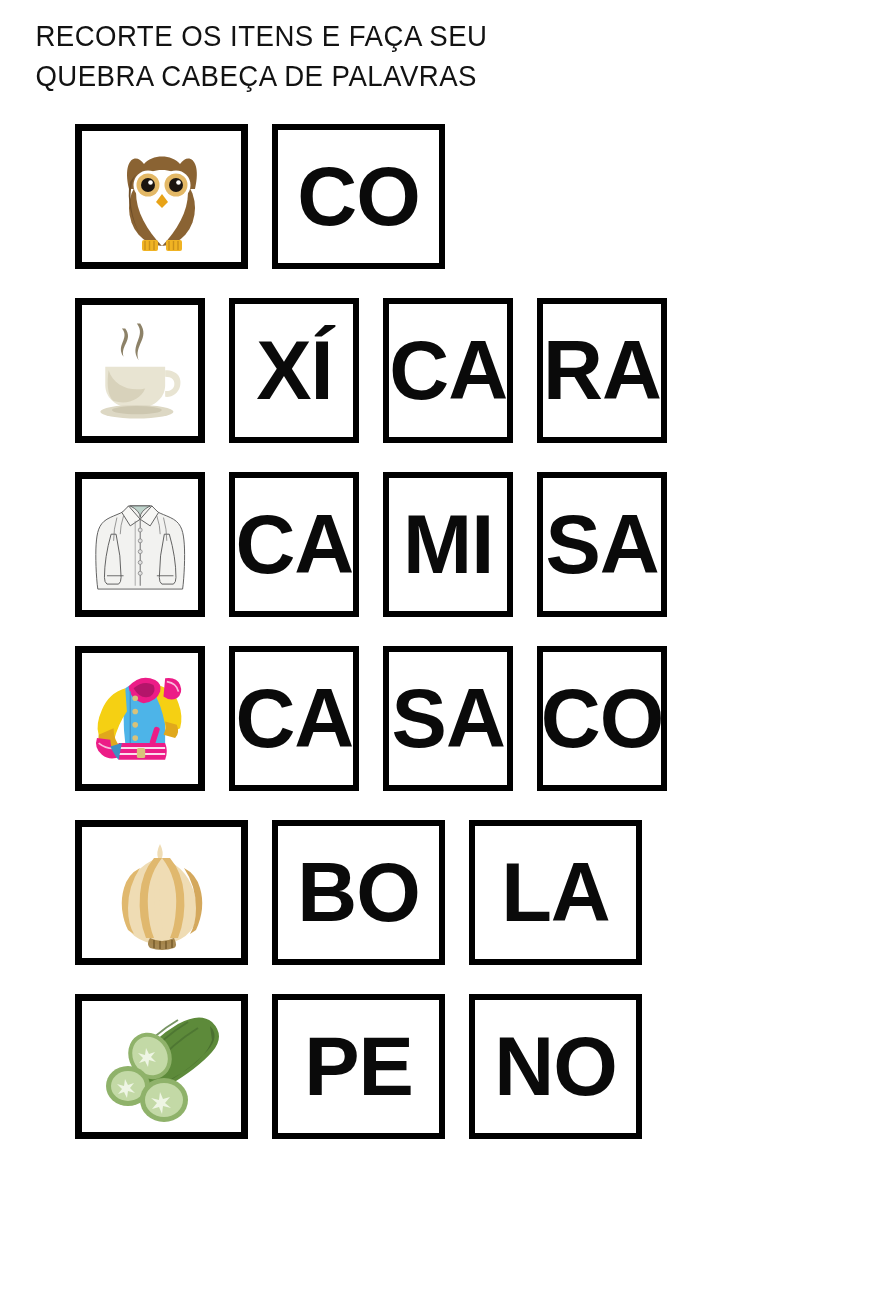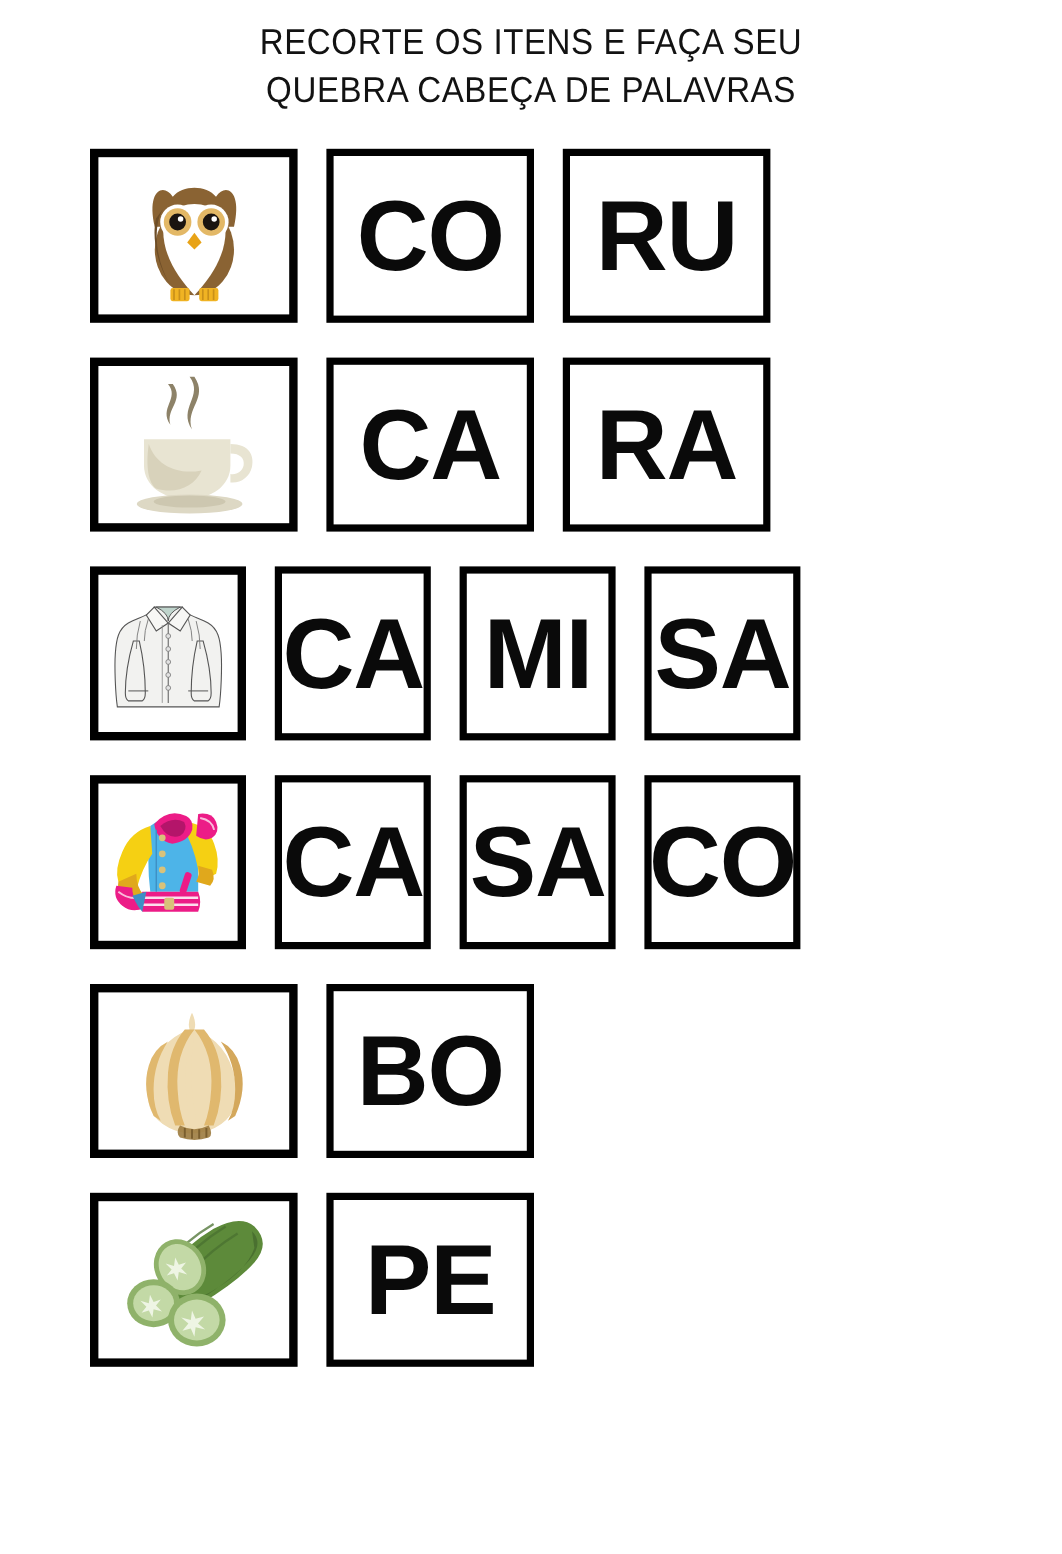--- a/index.html
+++ b/index.html
@@ -14,21 +14,20 @@
     overflow: hidden;
     position: relative;
   }
 
   
   .title-block {
     position: absolute;
     top: 16px;
     left: 0;
     width: 885px;
-    text-align: center;
   }
   .title-line {
     display: block;
     font-family: "Liberation Sans", sans-serif;
     font-size: 30px;
     font-weight: 400;
     color: #121212;
     letter-spacing: 0.5px;
     line-height: 40px;
     transform: scaleX(0.92);
@@ -107,36 +106,36 @@
         <path d="M70 60 L64 68 L70 74 L76 68 Z" fill="#e8a317"></path>
         <rect x="50" y="106" width="16" height="11" rx="2" fill="#f0b323"></rect>
         <rect x="74" y="106" width="16" height="11" rx="2" fill="#f0b323"></rect>
         <path d="M53 107 v9 M57.5 107 v9 M62 107 v9" stroke="#c9901a" stroke-width="1.4"></path>
         <path d="M77 107 v9 M81.5 107 v9 M86 107 v9" stroke="#c9901a" stroke-width="1.4"></path>
       </svg>
     </div>
     <div class="card syllable">
       <span class="syl-text">CO</span>
     </div>
-    <div class="card syllable">
-      <span class="syl-text">RU</span>
-    </div>
   </div>
 
   <div class="row">
     <div class="card picture">
       <svg class="pic" viewBox="0 0 140 126">
         <path d="M48 12 C58 24 40 32 50 46 C46 32 62 26 52 12 Z" fill="#8d8268"></path>
         <path d="M66 6 C78 22 56 32 68 50 C62 32 82 24 70 6 Z" fill="#8d8268"></path>
         <path d="M28 58 h72 v22 c0 17 -16 28 -36 28 c-20 0 -36 -11 -36 -28 Z" fill="#e8e4d2"></path>
         <path d="M32 62 c6 18 24 26 44 22 c-6 14 -22 20 -38 15 c-8 -6 -8 -24 -6 -37 Z" fill="#d8d2bb"></path>
         <path d="M100 62 c16 0 20 10 18 19 c-2 9 -10 14 -18 13 v-7 c5 1 10 -2 11 -7 c1 -6 -3 -10 -11 -10 Z" fill="#e8e4d2"></path>
         <ellipse cx="66" cy="112" rx="44" ry="8" fill="#ddd8c4"></ellipse>
         <ellipse cx="66" cy="110" rx="30" ry="5" fill="#cdc7b0"></ellipse>
       </svg>
+    </div>
+    <div class="card syllable">
+      <span class="syl-text">XÍ</span>
     </div>
     <div class="card syllable">
       <span class="syl-text">CA</span>
     </div>
     <div class="card syllable">
       <span class="syl-text">RA</span>
     </div>
   </div>
 
   <div class="row">
@@ -217,20 +216,23 @@
         <path d="M48 38 q-12 18 -12 40 q0 16 6 26 l-6 -4 q-10 -22 -4 -42 q4 -14 16 -20 Z" fill="#e0b86e"></path>
         <path d="M92 38 q12 18 12 40 q0 16 -6 26 l6 -4 q10 -22 4 -42 q-4 -14 -16 -20 Z" fill="#d4a85c"></path>
         <path d="M70 30 q-4 30 -2 48 q2 18 4 30 h-5 q-6 -28 -4 -50 q1 -18 7 -28 Z" fill="#efdcb4"></path>
         <path d="M58 108 q12 6 24 0 q4 8 0 10 q-12 4 -24 0 q-4 -4 0 -10 Z" fill="#9c7b3f" opacity="0.9"></path>
         <path d="M62 110 v8 M68 111 v8 M74 111 v8 M80 110 v8" stroke="#7a5e2e" stroke-width="1.6"></path>
       </svg>
     </div>
     <div class="card syllable">
       <span class="syl-text">BO</span>
     </div>
+    <div class="card syllable">
+      <span class="syl-text">LA</span>
+    </div>
   </div>
 
   <div class="row">
     <div class="card picture">
       <svg class="pic" viewBox="0 0 140 126">
         <path d="M120 18 q14 14 0 30 q-14 16 -44 34 q-24 14 -36 4 q-10 -10 4 -28 q18 -24 42 -38 q22 -12 34 -2 Z" fill="#5d8a3a"></path>
         <path d="M118 22 q10 10 -2 24 q-14 16 -40 32 q-20 12 -30 6 q20 0 42 -14 q26 -16 32 -34 Z" fill="#4a7030"></path>
         <path d="M96 18 q-26 16 -44 38 M106 24 q-26 16 -44 38 M86 16 q-24 14 -42 36" stroke="#4a7030" stroke-width="2" fill="none" opacity="0.75"></path>
         <ellipse cx="58" cy="52" rx="21" ry="24" fill="#8fb26a" transform="rotate(-30 58 52)"></ellipse>
         <ellipse cx="58" cy="52" rx="17" ry="20" fill="#c3d9a6" transform="rotate(-30 58 52)"></ellipse>
@@ -239,15 +241,18 @@
         <ellipse cx="36" cy="82" rx="17" ry="15" fill="#c3d9a6"></ellipse>
         <path d="M33 75 l3 6 l6 -2 l-4 5 l5 5 l-7 -2 l-1 7 l-3 -6 l-6 2 l4 -5 l-5 -5 l7 2 Z" fill="#eef5e4"></path>
         <ellipse cx="72" cy="96" rx="24" ry="22" fill="#8fb26a"></ellipse>
         <ellipse cx="72" cy="96" rx="19" ry="17" fill="#c3d9a6"></ellipse>
         <path d="M68 88 l3 7 l7 -2 l-5 6 l6 5 l-8 -2 l-1 8 l-3 -7 l-7 2 l5 -6 l-6 -5 l8 2 Z" fill="#eef5e4"></path>
       </svg>
     </div>
     <div class="card syllable">
       <span class="syl-text">PE</span>
     </div>
+    <div class="card syllable">
+      <span class="syl-text">NO</span>
+    </div>
   </div>
 
 </div>
 
 </body></html>

